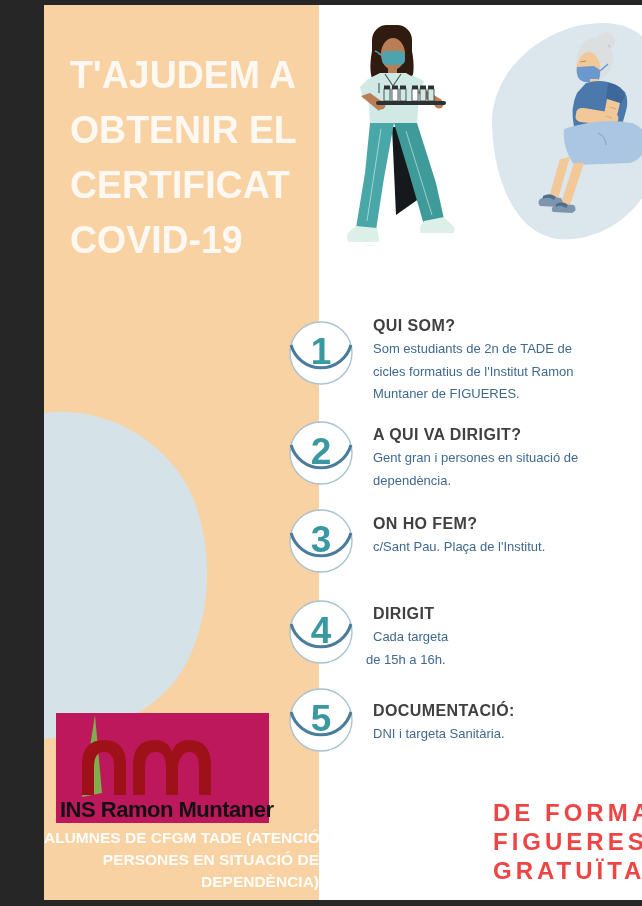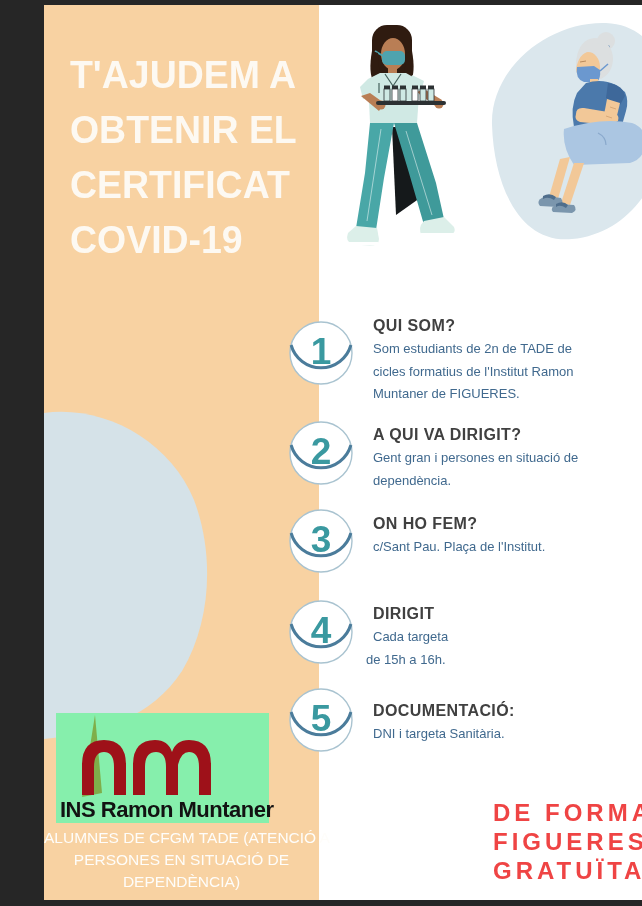--- a/index.html
+++ b/index.html
@@ -20,27 +20,27 @@
                  display:flex; align-items:center; justify-content:center;
                  font-size:37px; font-weight:bold; color:#3a99a0; }
 
   .item-content { position:absolute; left:329px; width:295px; }
   .item-heading { font-size:16px; font-weight:bold; letter-spacing:0.4px;
                   color:#404040; margin-bottom:3px; white-space:nowrap; }
   .item-line { font-size:13px; line-height:22.5px; color:#40698e; white-space:nowrap; }
   .item-line.outdent { margin-left:-7px; }
 
   .logo-box { position:absolute; left:12px; top:708px; width:213px; height:110px;
-              background:#86efac; }
+              background:#be185d; }
   .logo-text { position:absolute; left:4px; top:84px; width:205px; text-align:center;
                font-size:22px; font-weight:bold; color:#121212; letter-spacing:-0.5px;
                white-space:nowrap; }
 
-  .footer-left { position:absolute; left:0; top:822px; width:275px; text-align:center;
-                 color:#fefdfa; font-weight:normal; font-size:15.5px; line-height:22px; }
+  .footer-left { position:absolute; left:0; top:822px; width:275px; text-align:right;
+                 color:#fefdfa; font-weight:bold; font-size:15.5px; line-height:22px; }
   .footer-left div { white-space:nowrap; }
 
   .footer-right { position:absolute; left:449px; top:793px;
                   color:#ef4444; font-weight:800; font-size:24px; line-height:29px;
                   letter-spacing:4px; }
   .footer-right div { white-space:nowrap; }
 </style>
 </head>
 <body>
 

